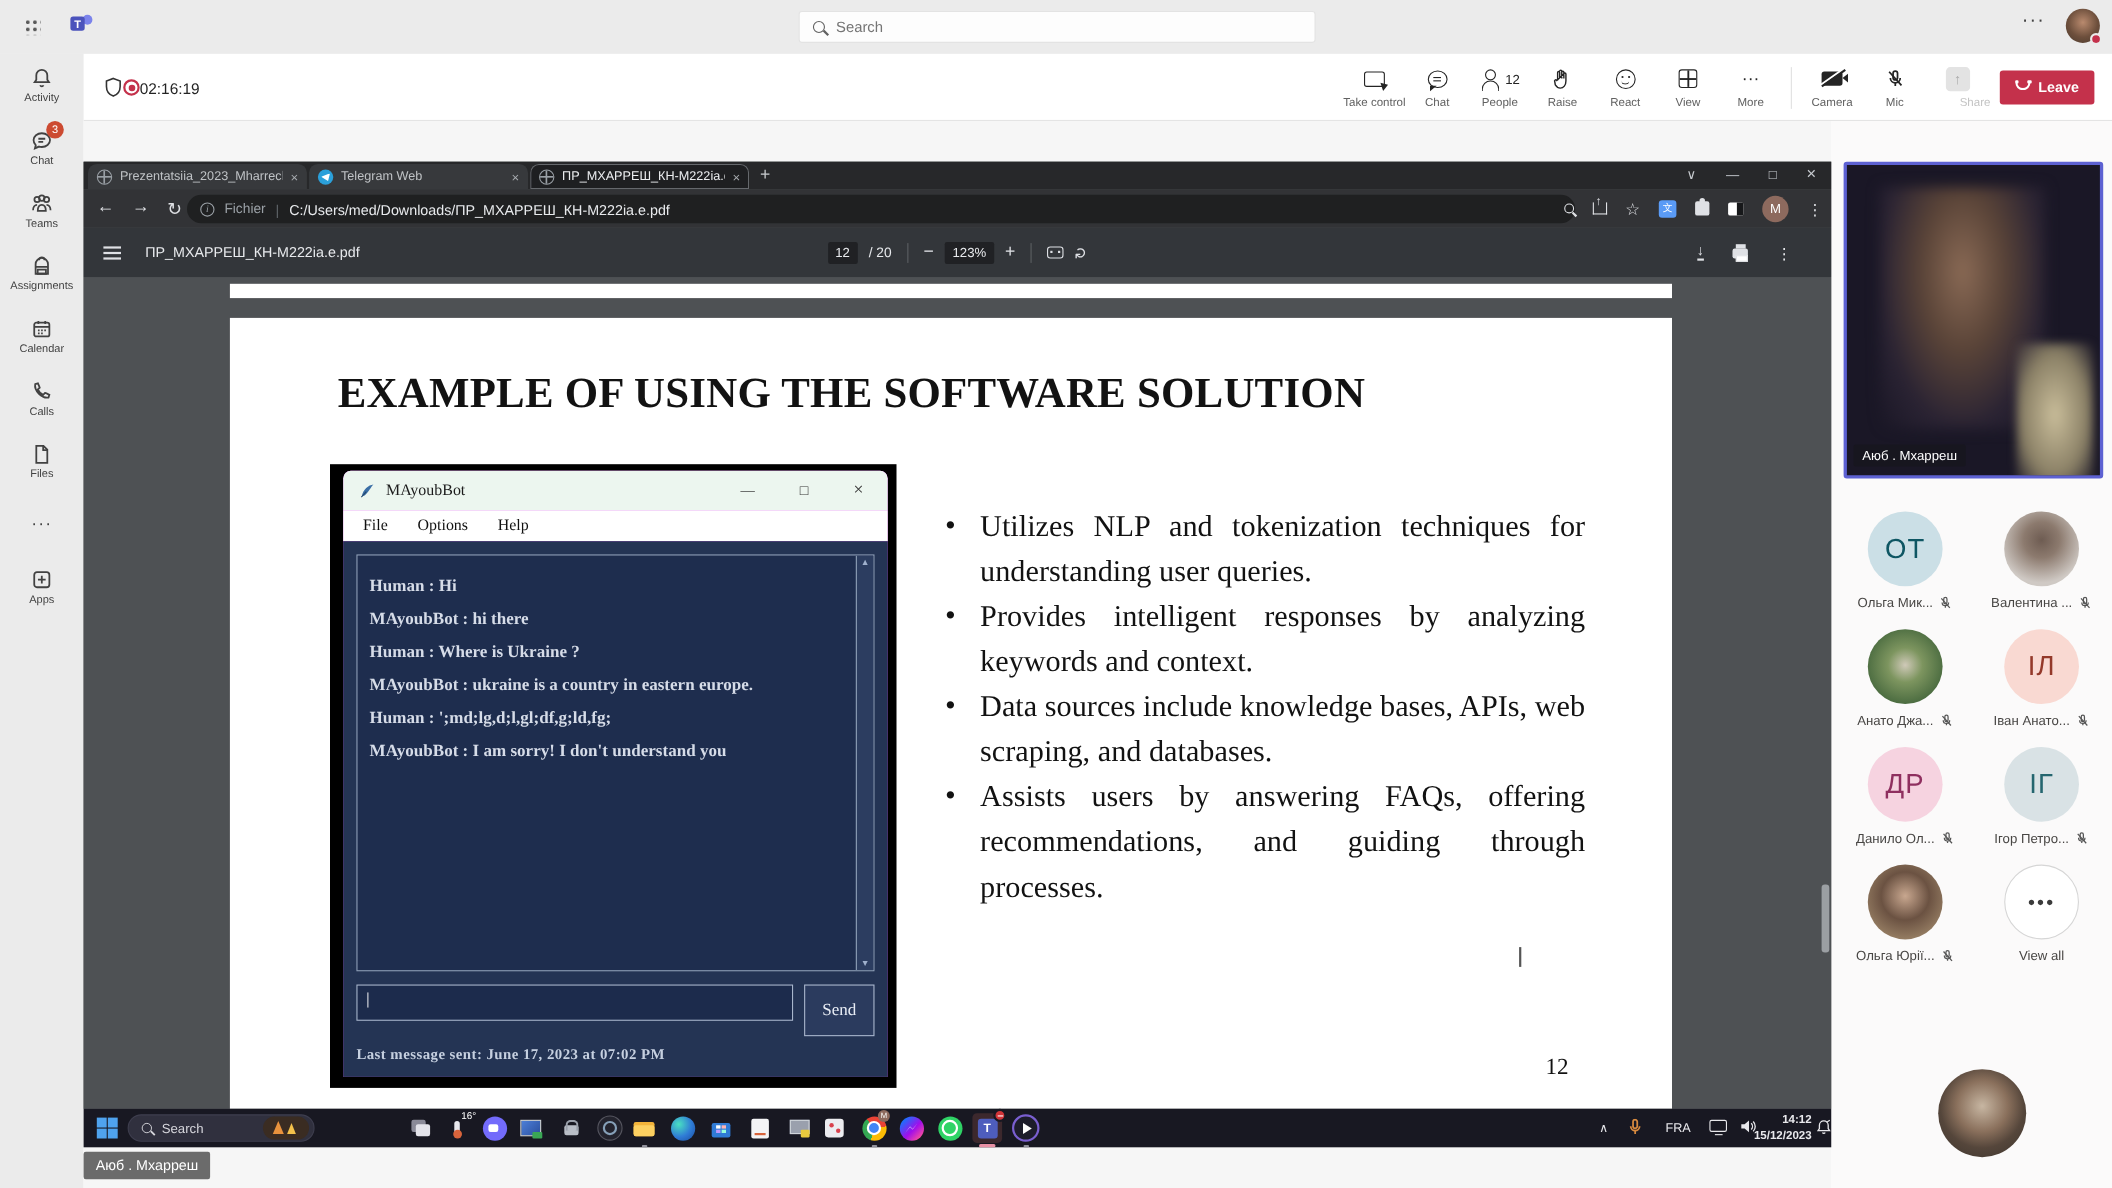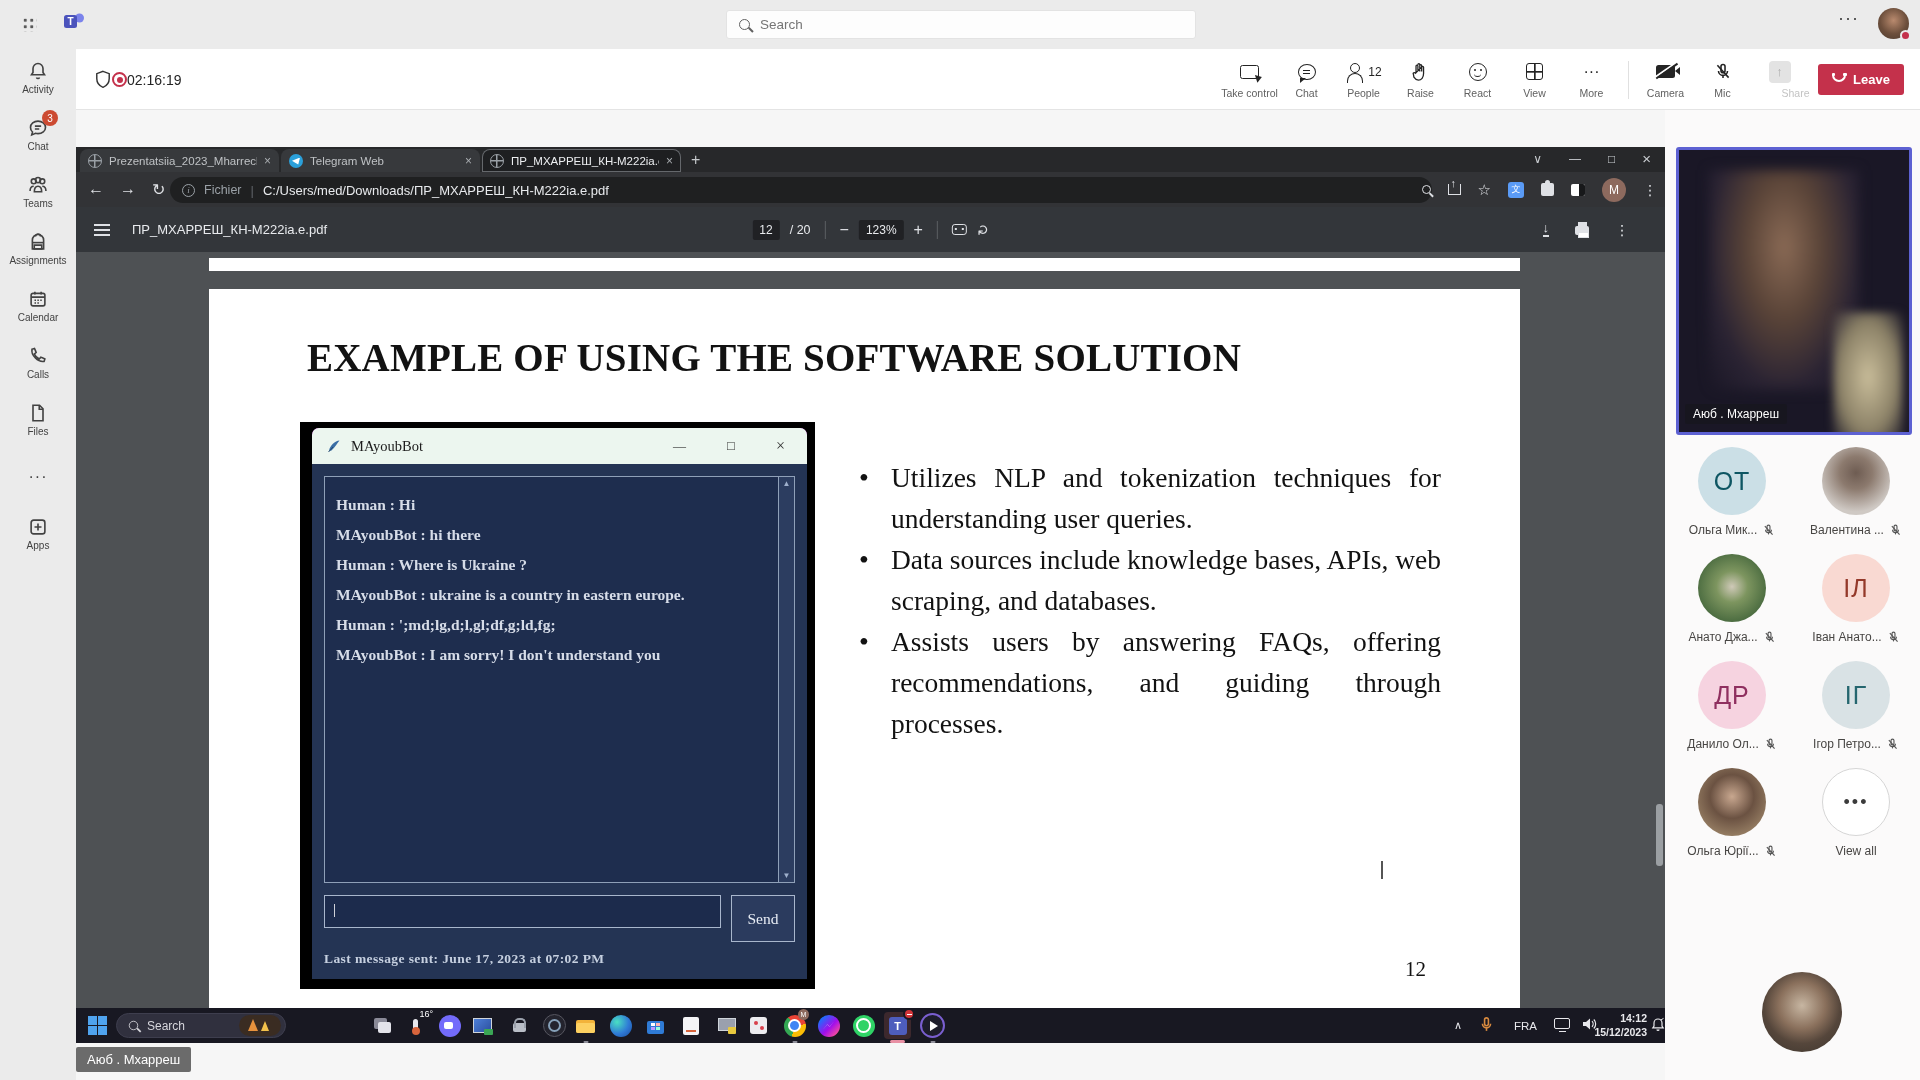--- a/index.html
+++ b/index.html
@@ -240,21 +240,21 @@
 
   
   .sidebar { position:absolute; left:1665px; top:110px; width:255px; height:970px; background:#fbfafa; }
   .video-tile { position:absolute; left:11px; top:37px; width:236px; height:288px; border:3px solid #5d61d2; border-radius:3px;
     background:#1a1726; overflow:hidden; }
   .v-blob1 { position:absolute; left:30px; top:20px; width:150px; height:220px;
     background:radial-gradient(ellipse at 50% 35%, #8a6a55 0%, #5a4438 35%, #2a2333 70%, transparent 100%); filter:blur(6px); }
   .v-blob2 { position:absolute; right:6px; bottom:-10px; width:70px; height:130px;
     background:radial-gradient(ellipse, #c9bd9a 0%, #8a8066 60%, transparent 100%); filter:blur(4px); }
   .v-name { position:absolute; left:6px; bottom:8px; background:rgba(22,22,28,.62); color:#fff; font-size:12px; padding:3px 8px; border-radius:2px; }
-  .pgrid { position:absolute; left:11px; top:337px; width:236px; display:flex; flex-wrap:wrap; justify-content:space-between; row-gap:17px; }
+  .pgrid { position:absolute; left:11px; top:355px; width:236px; display:flex; flex-wrap:wrap; justify-content:space-between; row-gap:17px; }
   .ptile { width:112px; display:flex; flex-direction:column; align-items:center; cursor:pointer; }
   .pavatar { width:68px; height:68px; border-radius:50%; display:flex; align-items:center; justify-content:center; }
   .ptile.viewall .pavatar { border:1px solid #d6d6d6; }
   .pinitials { font-size:25px; letter-spacing:1px; }
   .ptile.viewall .pinitials { font-size:18px; letter-spacing:2px; color:#3b3b3b; }
   .pname-row { margin-top:8px; display:flex; align-items:center; gap:5px; }
   .pname { font-size:12px; color:#484644; white-space:nowrap; }
   .mic-off-svg { flex:none; }
   .selfview { position:absolute; left:97px; top:862px; width:80px; height:80px; border-radius:50%;
     background:radial-gradient(circle at 50% 42%, #c7b6a2 0%, #8a705c 38%, #55463b 62%, #3a332c 100%); }
@@ -530,20 +530,25 @@
               <svg class="quill" viewBox="0 0 16 16">
                   <path d="M3 13C4 7 9 3 13.5 2.5 11 5 9.5 9 5.5 12.5z" fill="#3a6ea5"></path>
                   <path d="M2.5 14L7 9" stroke="#23486e" stroke-width="1"></path>
                 </svg>
               <span class="tktitle">MAyoubBot</span>
               <div class="tkctl">
                 <span>—</span>
                 <span>□</span>
                 <span style="font-size:16px;">×</span>
               </div>
+            </div>
+            <div class="tkmenu">
+              <span>File</span>
+                <span>Options</span>
+                <span>Help</span>
             </div>
             <div class="tkbody">
               <div class="chatarea">
                 <p>Human : Hi</p>
                   <p>MAyoubBot : hi there</p>
                   <p>Human : Where is Ukraine ?</p>
                   <p>MAyoubBot : ukraine is a country in eastern europe.</p>
                   <p>Human : ';md;lg,d;l,gl;df,g;ld,fg;</p>
                   <p>MAyoubBot : I am sorry! I don't understand you</p>
                 <div class="tkscroll">
@@ -555,20 +560,21 @@
                 <div class="tkinput">|</div>
                 <div class="tksend">Send</div>
               </div>
               <div class="tkfooter">Last message sent: June 17, 2023 at 07:02 PM</div>
             </div>
           </div>
         </div>
 
         <ul class="bullets">
           <li>Utilizes NLP and tokenization techniques for understanding user queries.</li>
+            <li>Provides intelligent responses by analyzing keywords and context.</li>
             <li>Data sources include knowledge bases, APIs, web scraping, and databases.</li>
             <li>Assists users by answering FAQs, offering recommendations, and guiding through processes.</li>
         </ul>
         <span class="slidePage">12</span>
         <span class="caret"></span>
       </div>
       <div class="pdf-scrollthumb"></div>
     </div>
   </div>
 

